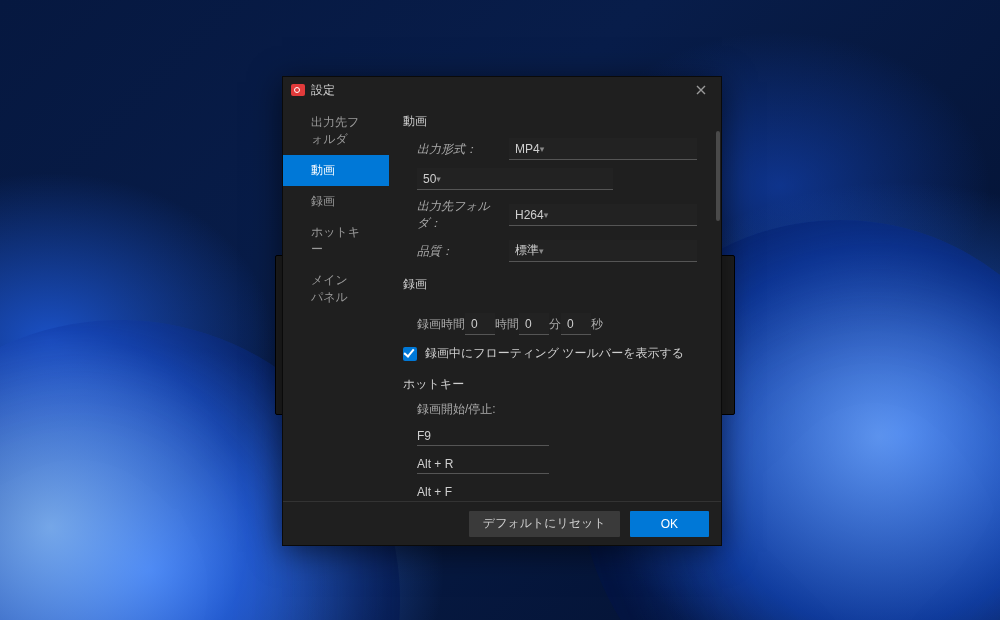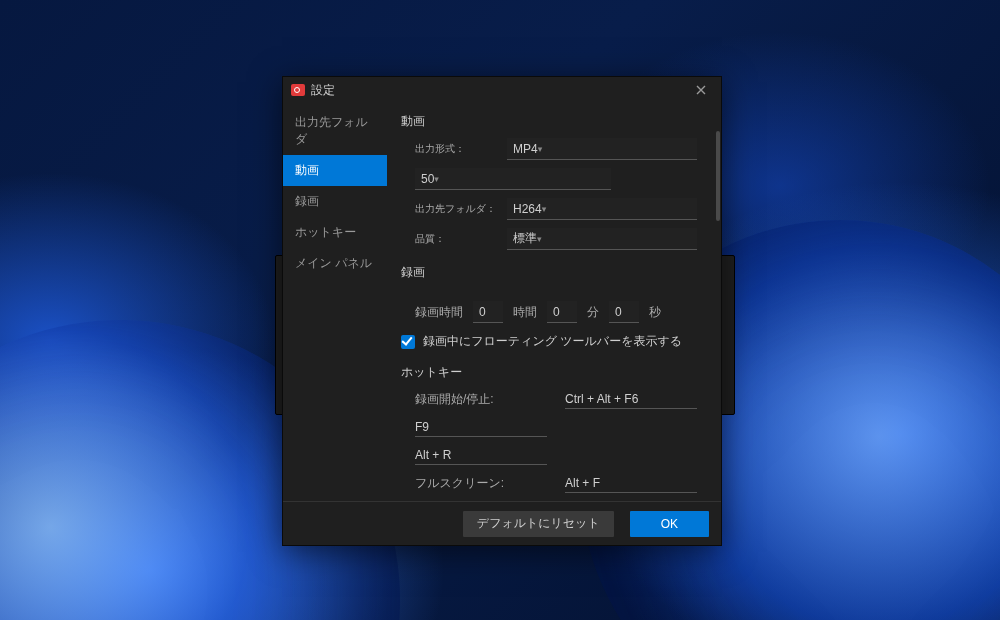--- a/index.html
+++ b/index.html
@@ -55,57 +55,57 @@
     background:#1f1f1f;
   }
   .app-icon { width:14px; height:12px; background:#e23b3b; border-radius:2px; position:relative; }
   .app-icon::after{content:"";position:absolute;left:3px;top:3px;width:4px;height:4px;border:1.5px solid #fff;border-radius:50%;}
   .title-text { color:#d0d0d0; font-size:12px; }
   .win-close { margin-left:auto; width:28px; height:20px; display:flex; align-items:center; justify-content:center; color:#9a9a9a; cursor:pointer;}
   .win-close svg{width:10px;height:10px;}
 
   .body-row { flex:1; display:flex; min-height:0; }
   .sidebar { width:106px; background:#1f1f1f; padding-top:4px; }
-  .side-item { padding:7px 12px; color:#9a9a9a; cursor:pointer; font-size:12px; }
+  .side-item { padding:7px 28px; color:#9a9a9a; cursor:pointer; font-size:12px; }
   .side-item.active { background:#0078d7; color:#fff; }
 
   .content-wrap { flex:1; display:flex; position:relative; }
   .content { flex:1; padding:8px 18px 8px 14px; overflow:hidden; }
   .scroll-track { width:6px; background:transparent; position:relative; }
   .scroll-thumb { position:absolute; right:1px; top:28px; width:4px; height:90px; background:#4a4a4a; border-radius:2px; }
 
   .section-h { color:#cfcfcf; margin:2px 0 8px; font-size:12px; }
   .sub { margin-bottom:14px; }
 
   .row { display:flex; align-items:center; margin:4px 0 8px; padding-left:14px; }
-  .row .lbl { width:92px; color:#aaa; font-size:10px; }
+  .row .lbl { width:92px; color:#aaa; font-size:12px;font-style:italic; }
 
   .select {
     flex:1; max-width:196px; height:22px; background:#222; border:none; border-bottom:1px solid #555;
     display:flex; align-items:center; padding:0 6px; color:#cfcfcf; cursor:pointer;
   }
   .select .caret { color:#888; font-size:9px; }
 
-  .rec-time { display:flex; align-items:center; gap:10px; padding-left:14px; margin-top:20px; margin-bottom:10px;}
+  .rec-time { display:flex; align-items:center; gap:0; padding-left:14px; margin-top:20px; margin-bottom:10px;}
   .rec-time .lbl2 { color:#aaa; font-size:12px; }
   .numbox { width:30px; height:22px; background:#222; border:none; border-bottom:1px solid #555; color:#cfcfcf; padding:0 6px; display:flex; align-items:center;}
   .unit { color:#aaa; font-size:12px; }
 
   .checkrow { display:flex; align-items:center; gap:8px; padding-left:0; margin-top:6px; }
   .checkbox { width:14px; height:14px; background:#0078d7; border-radius:2px; position:relative; cursor:pointer; flex-shrink:0;}
   .checkbox::after{content:"";position:absolute;left:3px;top:0px;width:4px;height:8px;border-right:2px solid #fff;border-bottom:2px solid #fff;transform:rotate(40deg);}
   .checklabel { color:#cfcfcf; font-size:12px; }
 
   .hk-row { display:flex; align-items:center; padding-left:14px; margin:6px 0 8px; }
   .hk-row .hk-lbl { width:150px; color:#aaa; font-size:12px; }
   .hk-val { width:132px; height:20px; border-bottom:1px solid #555; color:#cfcfcf; font-size:12px; display:flex; align-items:center;}
 
   .footer {
     height:44px; border-top:1px solid #333; display:flex; align-items:center; justify-content:flex-end;
-    padding:0 12px; gap:16px; background:#1f1f1f;
+    padding:0 12px; gap:10px; background:#1f1f1f;
   }
   .btn { height:26px; padding:0 14px; border:none; font-size:12px; cursor:pointer; display:flex; align-items:center; border-radius:1px;}
   .btn-reset { background:#3a3a3a; color:#d0d0d0; }
   .btn-ok { background:#0078d7; color:#fff; padding:0 31px; }
 </style>
 </head>
 <body>
 
 <div class="bg-swirl"></div>
 
@@ -191,36 +191,32 @@
           <div class="checkrow">
             <div class="checkbox"></div>
             <span class="checklabel">録画中にフローティング ツールバーを表示する</span>
           </div>
         </div>
 
         <div class="section-h">ホットキー</div>
         <div class="sub">
           <div class="hk-row">
             <div class="hk-lbl">録画開始/停止:</div>
-            <div class="hk-val">
-                <span>Ctrl + Alt + F6</span>
-              </div>
           </div>
           <div class="hk-row">
             <div class="hk-val">
                 <span>F9</span>
               </div>
           </div>
           <div class="hk-row">
             <div class="hk-val">
                 <span>Alt + R</span>
               </div>
           </div>
           <div class="hk-row">
-            <div class="hk-lbl">フルスクリーン:</div>
             <div class="hk-val">
                 <span>Alt + F</span>
               </div>
           </div>
         </div>
 
       </div>
       <div class="scroll-track">
         <div class="scroll-thumb"></div>
       </div>

